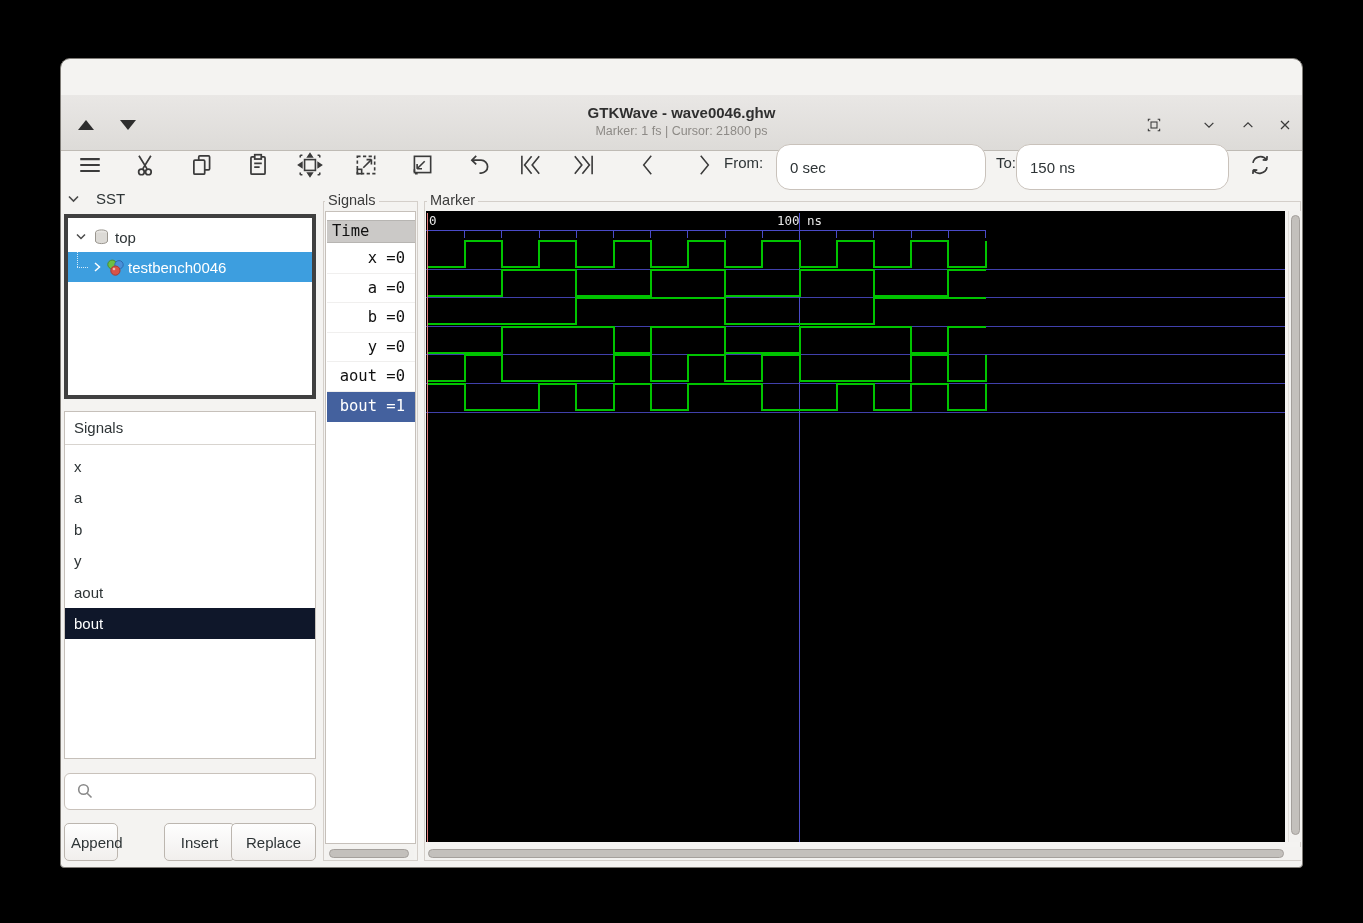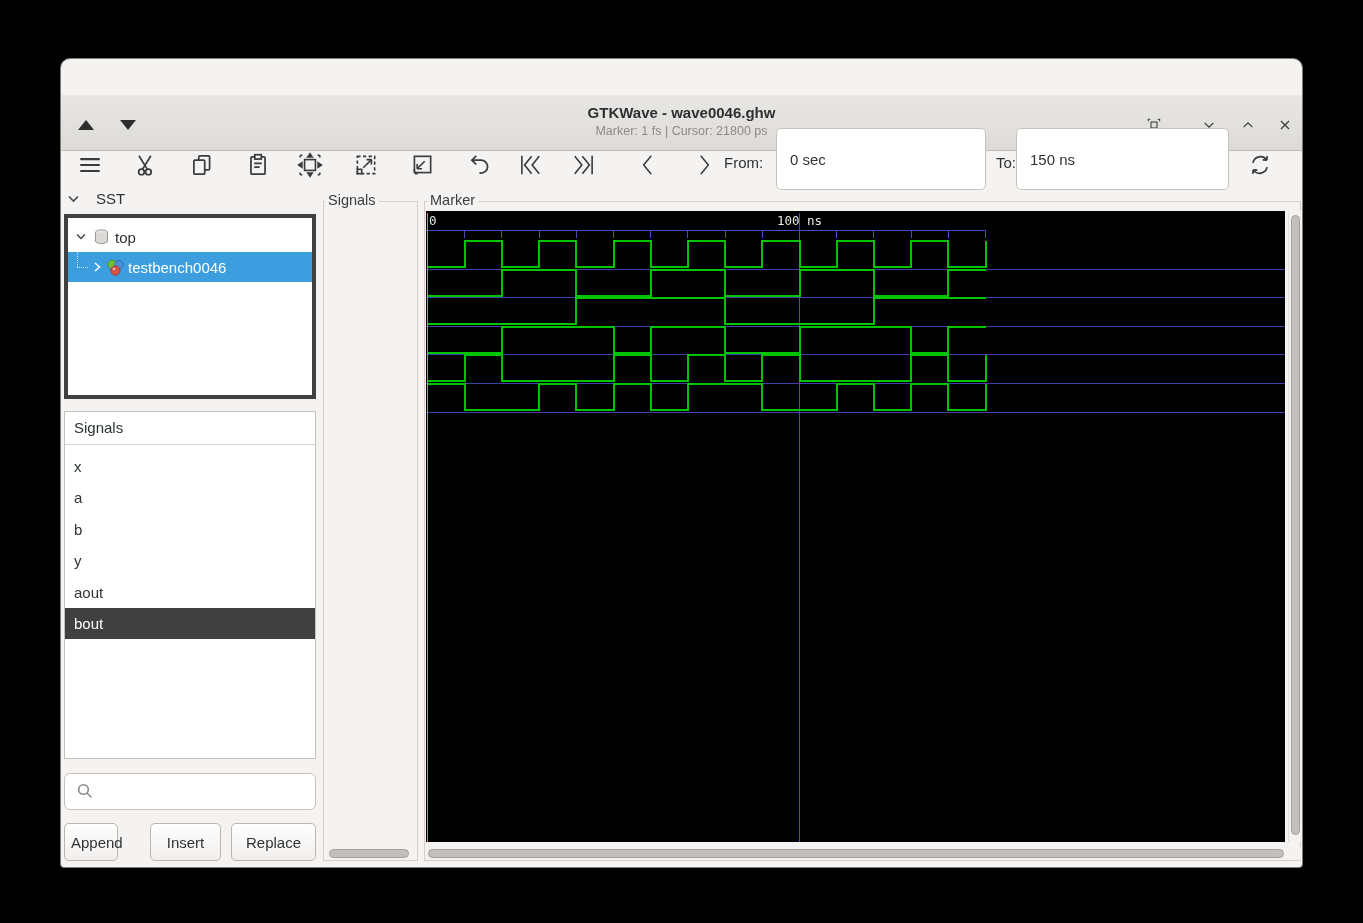--- a/index.html
+++ b/index.html
@@ -20,42 +20,42 @@
   .title-wrap{position:absolute;left:0;top:8px;width:100%;text-align:center;pointer-events:none;}
   .title{font-size:15px;font-weight:700;color:#2f2f2f;line-height:20px;}
   .subtitle{font-size:12.5px;color:#8d8a86;line-height:17px;}
   .tb-winbtn{position:absolute;top:16px;width:28px;height:28px;background:none;border:none;
     display:flex;align-items:center;justify-content:center;}
   
   .toolbar{position:absolute;left:0;top:60px;width:100%;height:70px;margin-top:9px;}
   .tool-btn{position:absolute;top:20px;width:38px;height:34px;background:none;border:none;
     display:flex;align-items:center;justify-content:center;}
   .tool-label{position:absolute;top:26px;font-size:15px;color:#2e3436;}
-  .tool-input{position:absolute;top:0;height:62px;background:#fff;border:1px solid #c9c2bb;
-    border-radius:5px;font-family:"Liberation Sans",sans-serif;font-size:15px;color:#2e3436;padding:0 13px;}
+  .tool-input{position:absolute;top:16px;height:46px;background:#fff;border:1px solid #c9c2bb;
+    border-radius:14px;font-family:"Liberation Sans",sans-serif;font-size:15px;color:#2e3436;padding:0 13px;}
   
   .content{position:absolute;left:0;top:130px;width:100%;height:680px;}
   .frame-label{position:absolute;z-index:3;font-size:14.5px;color:#3c3c3c;background:#f4f3f1;padding:0 3px;}
   .frame{position:absolute;border:1px solid #d4cfca;}
   
   .sst-header{position:absolute;left:6px;top:1px;display:flex;align-items:center;gap:16px;
     font-size:15px;color:#2e3436;}
   .tree-box{position:absolute;left:3px;top:25px;width:252px;height:185px;background:#fff;
     border:4px solid #404040;}
   .tree-row{position:absolute;left:0;width:100%;height:30px;display:flex;align-items:center;font-size:15px;color:#2e3436;}
   .tree-row.selected{background:#3d9edf;color:#fff;}
   .guide-v{position:absolute;left:9px;top:0;width:1px;height:15px;border-left:1px dotted rgba(255,255,255,.8);}
   .guide-h{position:absolute;left:9px;top:15px;width:11px;height:1px;border-top:1px dotted rgba(255,255,255,.8);}
   .list-box{position:absolute;left:3px;top:222px;width:252px;height:348px;background:#fff;
     border:1px solid #c6c0ba;}
   .list-header{position:absolute;left:0;top:0;width:100%;height:33px;border-bottom:1px solid #d8d4cf;
     font-size:15px;color:#2e3436;line-height:32px;padding-left:9px;}
   .list-items{position:absolute;left:0;top:39px;width:100%;}
   .list-item{height:31.4px;line-height:31.4px;padding-left:9px;font-size:15px;color:#2e3436;}
-  .list-item.selected{background:#404040;color:#fff;}
+  .list-item.selected{background:#0f172a;color:#fff;}
   .search-box{position:absolute;left:3px;top:584px;width:252px;height:37px;background:#fff;
     border:1px solid #c9c2bb;border-radius:6px;}
   .search-icon{position:absolute;left:11px;top:8px;}
   .action-btn{position:absolute;top:634px;height:38px;background:linear-gradient(#fefefe,#f1efed);
     border:1px solid #bcb6af;border-radius:5px;font-family:"Liberation Sans",sans-serif;
     font-size:15px;color:#2e3436;}
   
   .values-box{position:absolute;left:264px;top:22px;width:91px;height:633px;background:#fff;
     border:1px solid #c6c0ba;overflow:hidden;}
   .time-header{position:absolute;left:1px;top:8px;width:88px;height:23px;background:#cbc9c7;
@@ -261,25 +261,36 @@
     </div>
 
     <div class="search-box">
       <svg class="search-icon" width="18" height="18" viewBox="0 0 18 18" fill="none" stroke="#8a8a8a" stroke-width="1.6">
         <circle cx="7.5" cy="7.5" r="4.8"></circle>
           <path d="M11.2 11.2 L15.5 15.5"></path>
       </svg>
     </div>
 
     <button class="action-btn" style="left:3px;width:54px">Append</button>
-    <button class="action-btn" style="left:89px;width:71px">Insert</button>
+    <button class="action-btn" style="left:103px;width:71px">Insert</button>
     <button class="action-btn" style="left:170px;width:85px">Replace</button>
 
     <div class="frame" style="left:262px;top:12px;width:95px;height:660px"></div>
     <div class="frame-label" style="left:264px;top:3px">Signals</div>
+    <div class="values-box">
+      <div class="time-header">Time</div>
+      <div class="value-rows" id="value-rows">
+          <div class="value-row">x =0</div>
+          <div class="value-row">a =0</div>
+          <div class="value-row">b =0</div>
+          <div class="value-row">y =0</div>
+          <div class="value-row">aout =0</div>
+          <div class="value-row selected">bout =1</div>
+        </div>
+    </div>
     <div class="hscroll" style="left:266px;top:658px;width:87px">
       <span class="hthumb" style="left:2px;width:80px"></span>
     </div>
 
     <div class="frame" style="left:363px;top:12px;width:877px;height:660px"></div>
     <div class="frame-label" style="left:366px;top:3px">Marker</div>
     <div class="wave-canvas">
       <svg id="wave-svg" width="859" height="631" shape-rendering="crispEdges">
           <line x1="0" y1="19.5" x2="559.5" y2="19.5" stroke="#4a4ac8" stroke-width="1"></line>
           <line x1="1.5" y1="19.5" x2="1.5" y2="27" stroke="#4a4ac8" stroke-width="1"></line>

